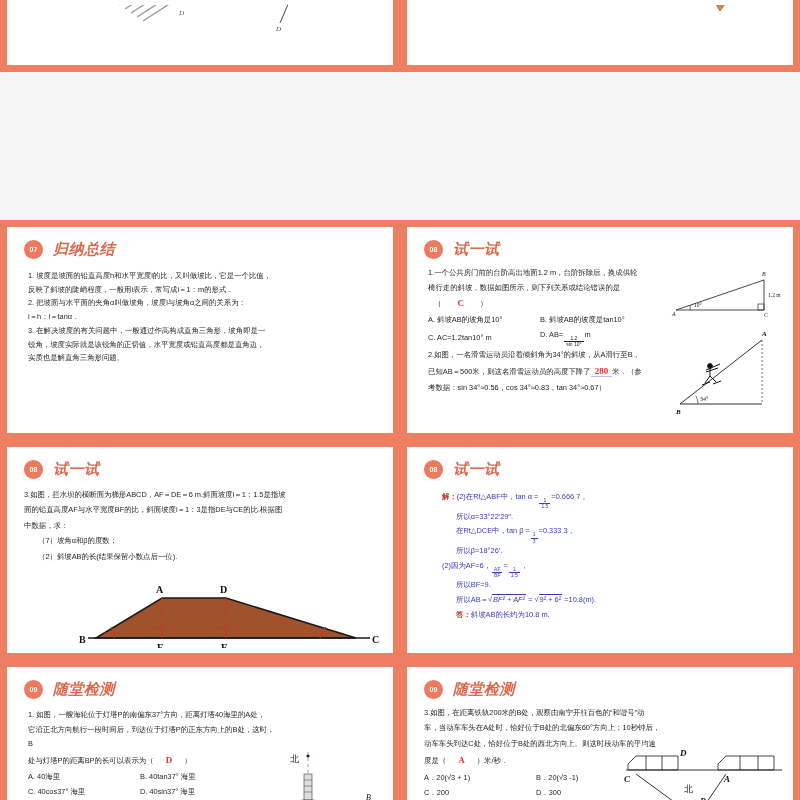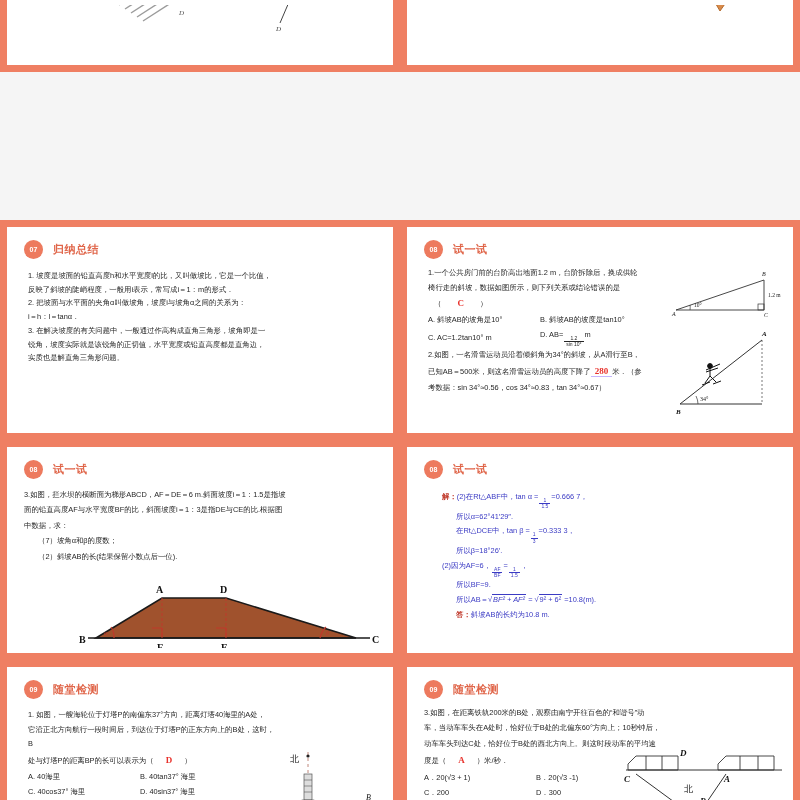--- a/index.html
+++ b/index.html
@@ -41,24 +41,25 @@
   .badge {
     width: 19px; height: 19px; border-radius: 50%;
     background: #ed7a5e;
     color: #fff;
     font-size: 7px; font-weight: bold;
     display: flex; align-items: center; justify-content: center;
     letter-spacing: 0;
     box-shadow: 0 0 0 0 rgba(0,0,0,0);
   }
   .hdr-title {
-    font-size: 11px;
+    font-size: 15px;
     color: #e0664a;
     font-weight: bold;
     letter-spacing: 0.5px;
+    font-style: italic;
   }
   .body {
     position: absolute;
     left: 16px; right: 12px; top: 34px; bottom: 6px;
     font-size: 7.4px;
     line-height: 1.72;
     color: #262626;
   }
   .body p { margin: 0 0 1px 0; }
   .indent { padding-left: 14px; }
@@ -263,21 +264,21 @@
         <div class="badge">08</div>
         <div class="hdr-title">试一试</div>
       </div>
       <div class="body soln" style="top:38px; left:30px;">
         <p>
           <span class="kw">解：</span><span>(2)在Rt△ABF中，tan α =</span><span class="frac">
               <span class="num">1</span>
               <span class="den">1.5</span>
             </span><span>=0.666 7，</span>
         </p>
-        <p class="indent">所以α=62°41′29″.</p>
+        <p class="indent">所以α=33°22′29″.</p>
         <p class="indent">
           <span>在Rt△DCE中，tan β =</span><span class="frac">
               <span class="num">1</span>
               <span class="den">3</span>
             </span><span>=0.333 3，</span>
         </p>
         <p class="indent">所以β=18°26′.</p>
         <p>
           <span>(2)因为AF=6，</span><span class="frac">
               <span class="num">AF</span>

